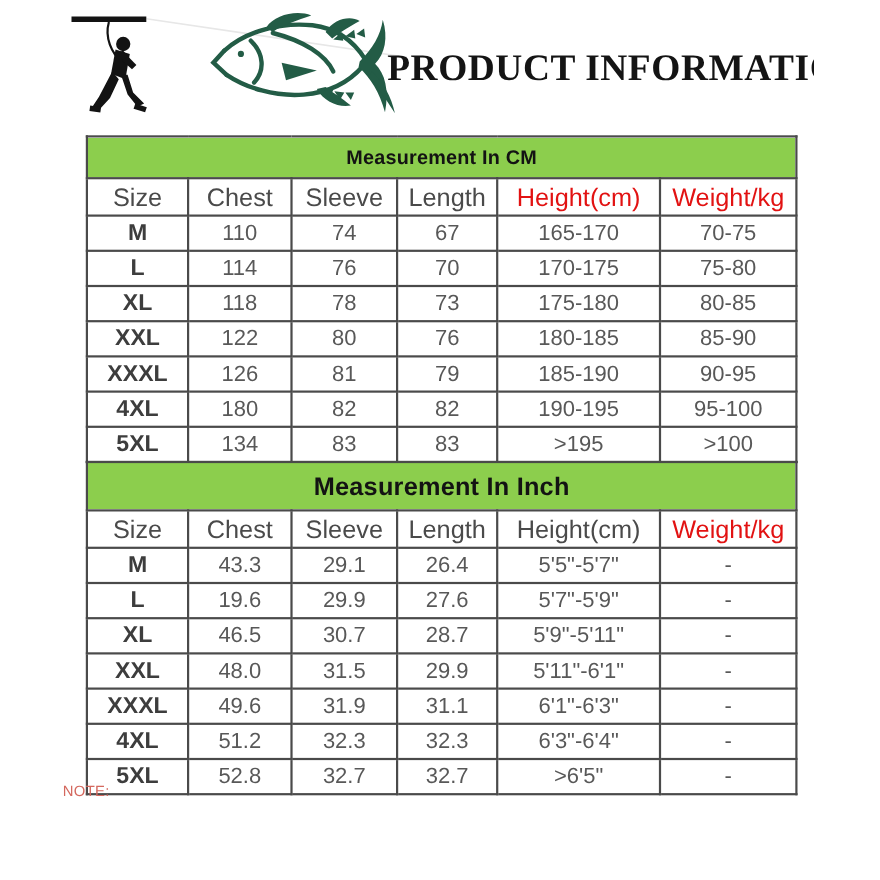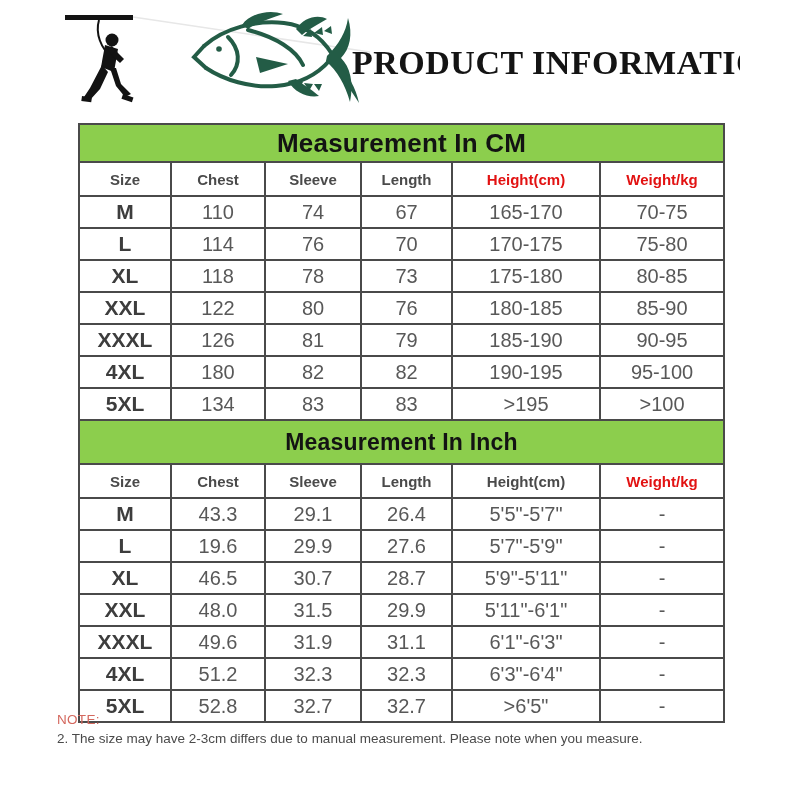--- a/index.html
+++ b/index.html
@@ -26,25 +26,25 @@
     font-family:"Liberation Sans", sans-serif;
   }
   table.size-table + table.size-table { margin-top:-2px; }
   table.size-table th, table.size-table td {
     border:2px solid #4a4a4a; text-align:center; vertical-align:middle;
     overflow:hidden; white-space:nowrap;
   }
   col.c0{width:92px} col.c1{width:94px} col.c2{width:96px}
   col.c3{width:91px} col.c4{width:148px} col.c5{width:124px}
   tr.band th {
-    background:#8CCE4D; color:#131313; font-size:26px; font-weight:bold;
+    background:#8CCE4D; color:#131313; font-size:18px; font-weight:bold;
     height:38px; letter-spacing:0.2px;
   }
   table.inch tr.band th { height:44px; font-size:23px; }
-  tr.cols th { height:34px; font-size:15px; font-weight:bold; color:#4a4a4a; background:#fff;text-align:center; }
+  tr.cols th { height:34px; font-size:23px; font-weight:normal; color:#4a4a4a; background:#fff;text-align:center; }
   tr.cols th.red { color:#E21212; }
   tbody td { height:32px; font-size:20px; color:#585858; background:#fff; }
   tbody td.size { font-weight:bold; color:#3d3d3d; font-size:21px; }
   
   .note { position:absolute; left:57px; top:712px; width:700px; }
   .note-label { font-size:13.5px; color:#D4685E; letter-spacing:0.3px; margin-bottom:2px; }
   .note-line { font-size:13.5px; color:#4a4a4a; line-height:1.45; }
 </style>
 </head>
 <body>
@@ -255,16 +255,15 @@
           <td>32.7</td>
           <td>&gt;6'5"</td>
           <td>-</td>
         </tr>
       </tbody>
     </table>
   </div>
 
   <div class="note">
     <div class="note-label">NOTE:</div>
-    <div class="note-line">2. The size may have 2-3cm differs due to manual measurement. Please note when you measure.</div>
   </div>
 
 </div>
 
 </body></html>

